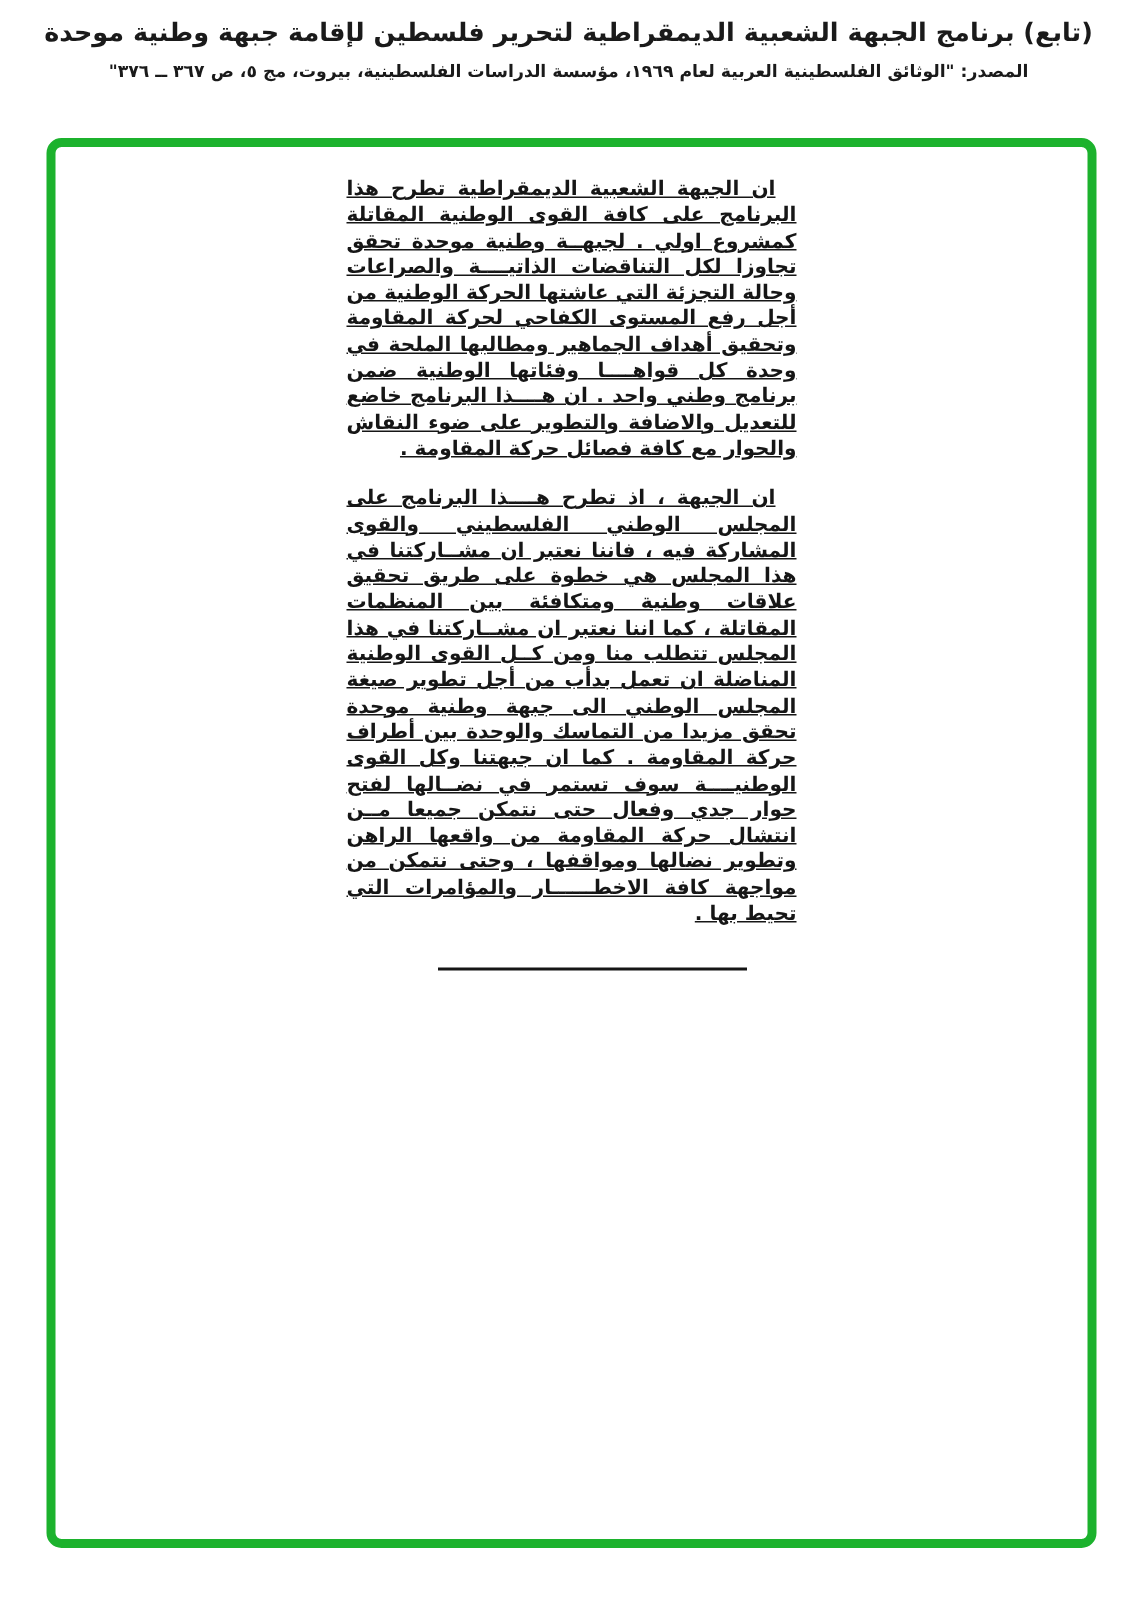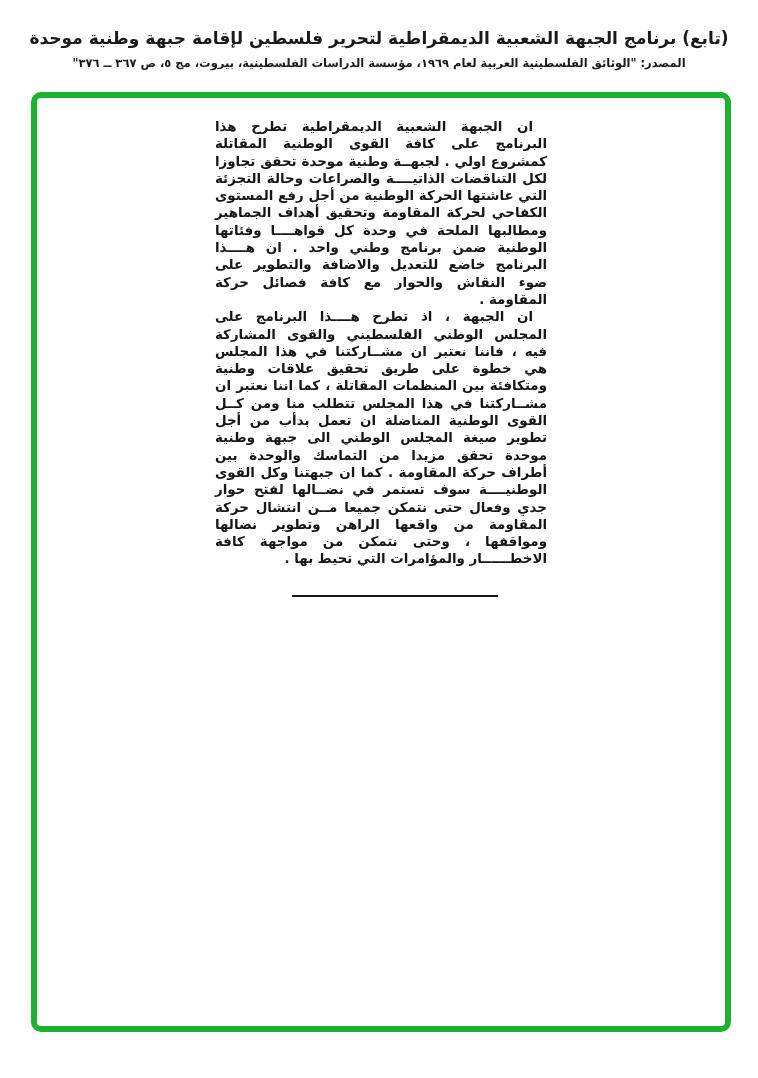--- a/index.html
+++ b/index.html
@@ -15,21 +15,20 @@
     font-family: "DejaVu Sans", sans-serif;
     color: #1a1a1a;
   }
   .header {
     position: absolute;
     top: 10px;
     left: 0;
     width: 758px;
     text-align: center;
     direction: rtl;
-    margin-top: 16px;
   }
   .doc-title {
     margin: 0;
     font-size: 17px;
     line-height: 24px;
     font-weight: bold;
     letter-spacing: 0.2px;
   }
   .doc-source {
     margin: 5px 0 0 0;
@@ -52,22 +51,23 @@
     width: 332px;
     margin: 20px auto 0 auto;
     direction: rtl;
     text-align: justify;
     font-size: 13.4px;
     line-height: 17.3px;
     font-weight: bold;
     color: #161616;
   }
   .text-block p {
-    margin: 0;
+    margin: 16px;
     text-indent: 14px;
+    text-decoration: underline;
   }
   .divider {
     position: relative;
     left: 14px;
     width: 206px;
     height: 2px;
     margin: 27px auto 0 auto;
     background: #151515;
   }
   .page-footer {

